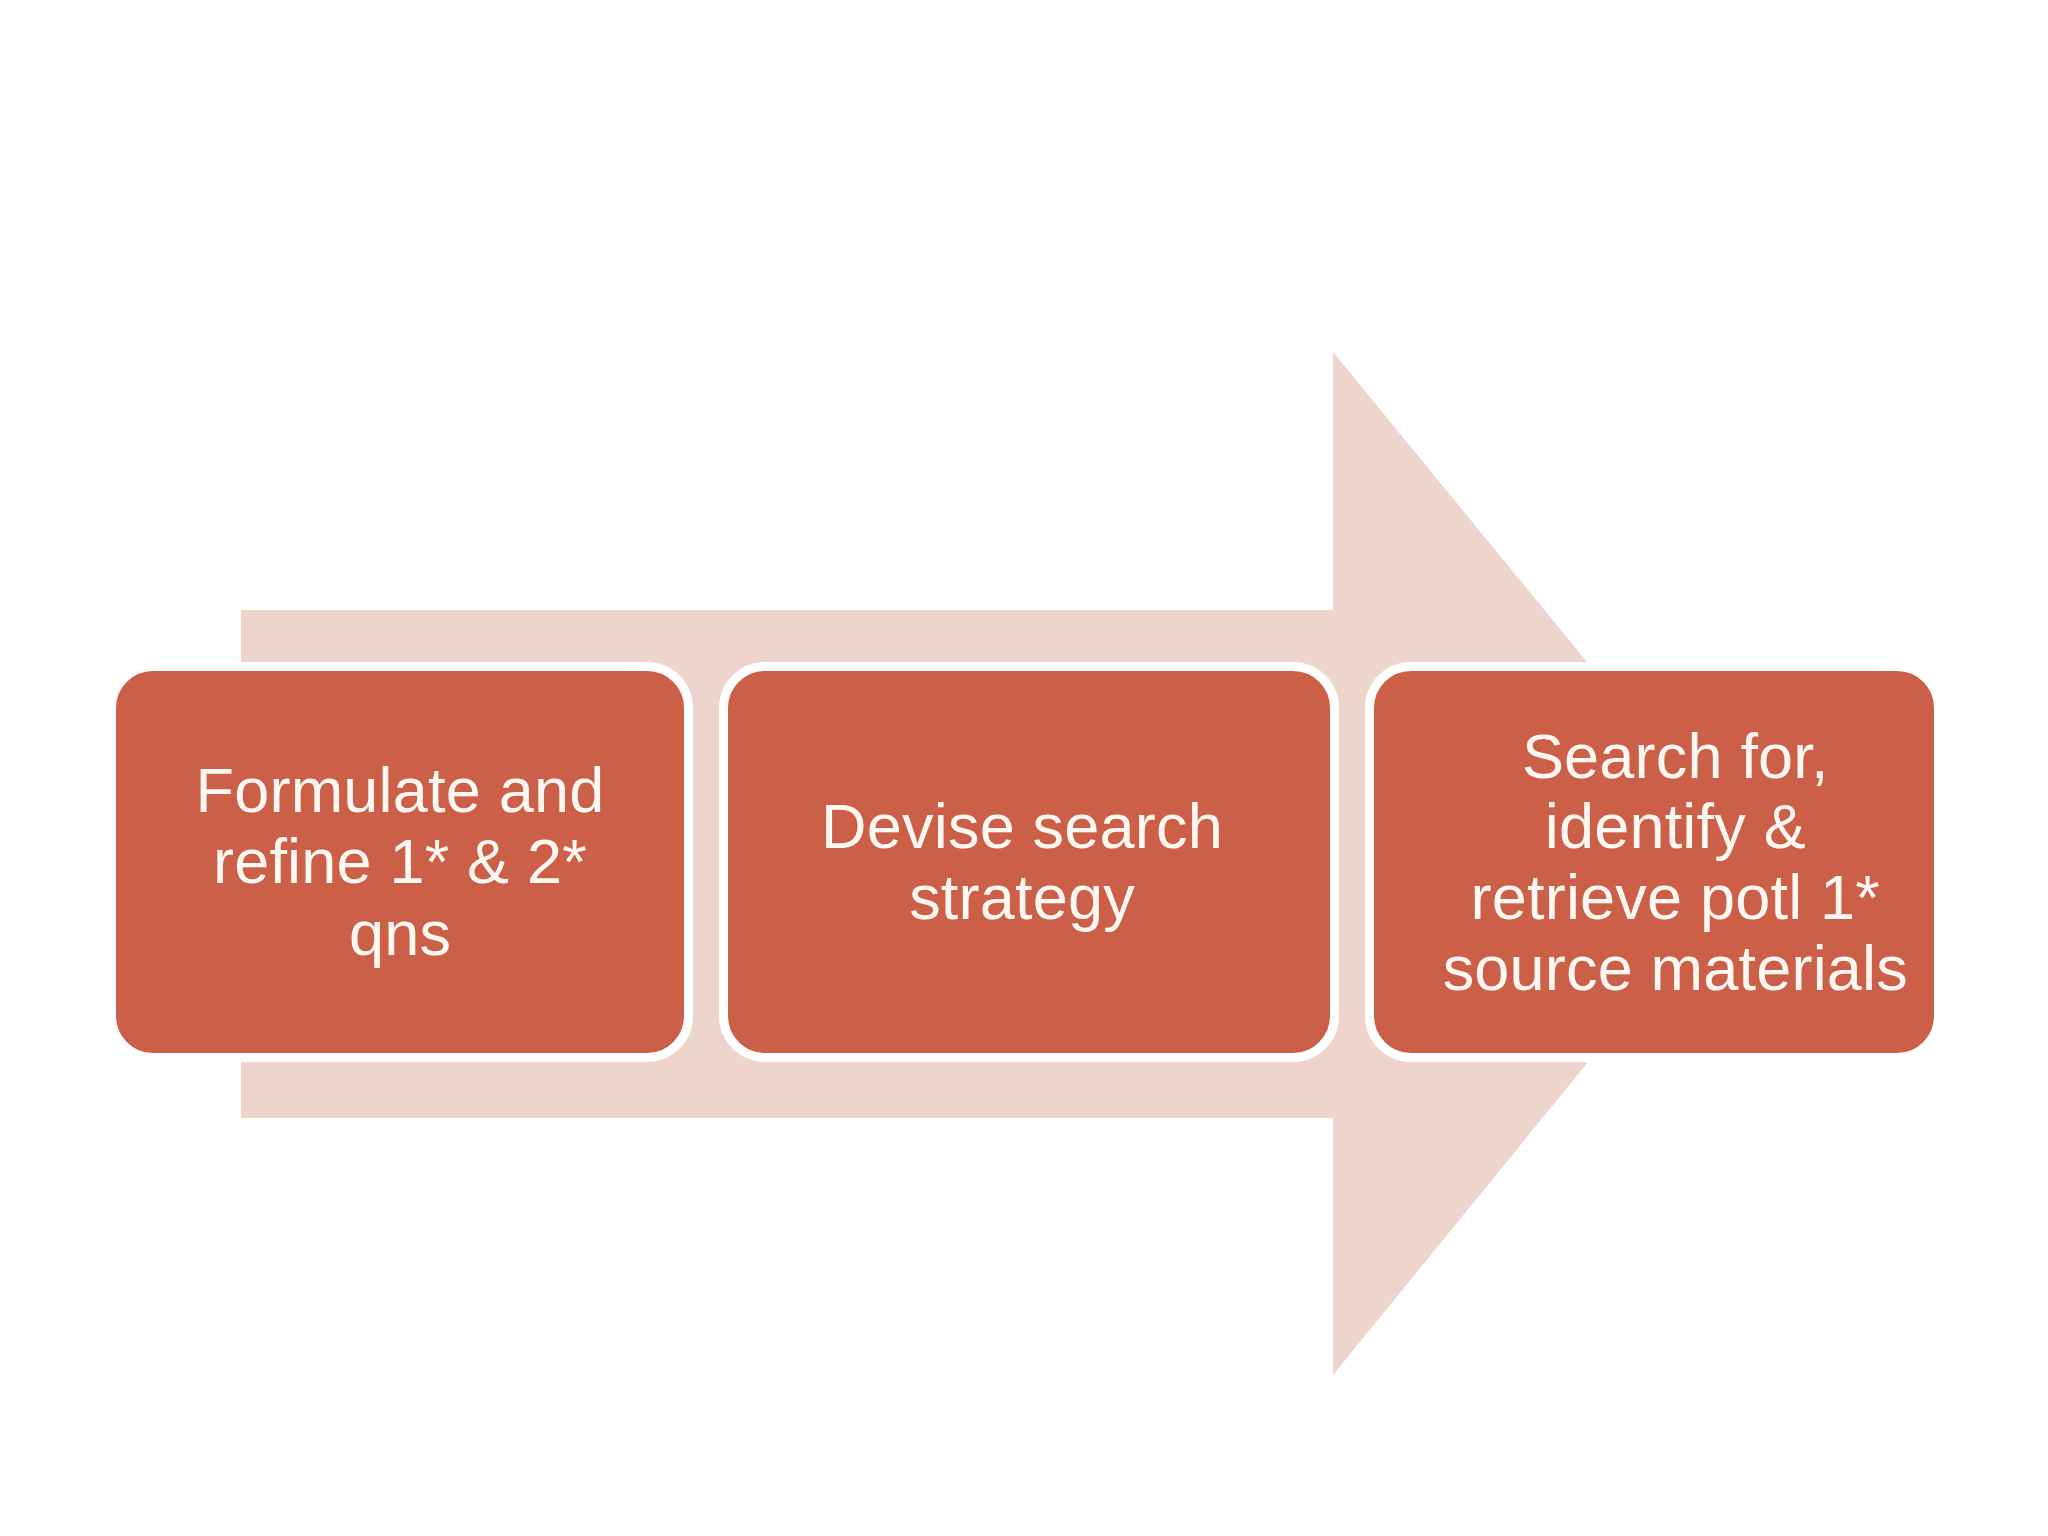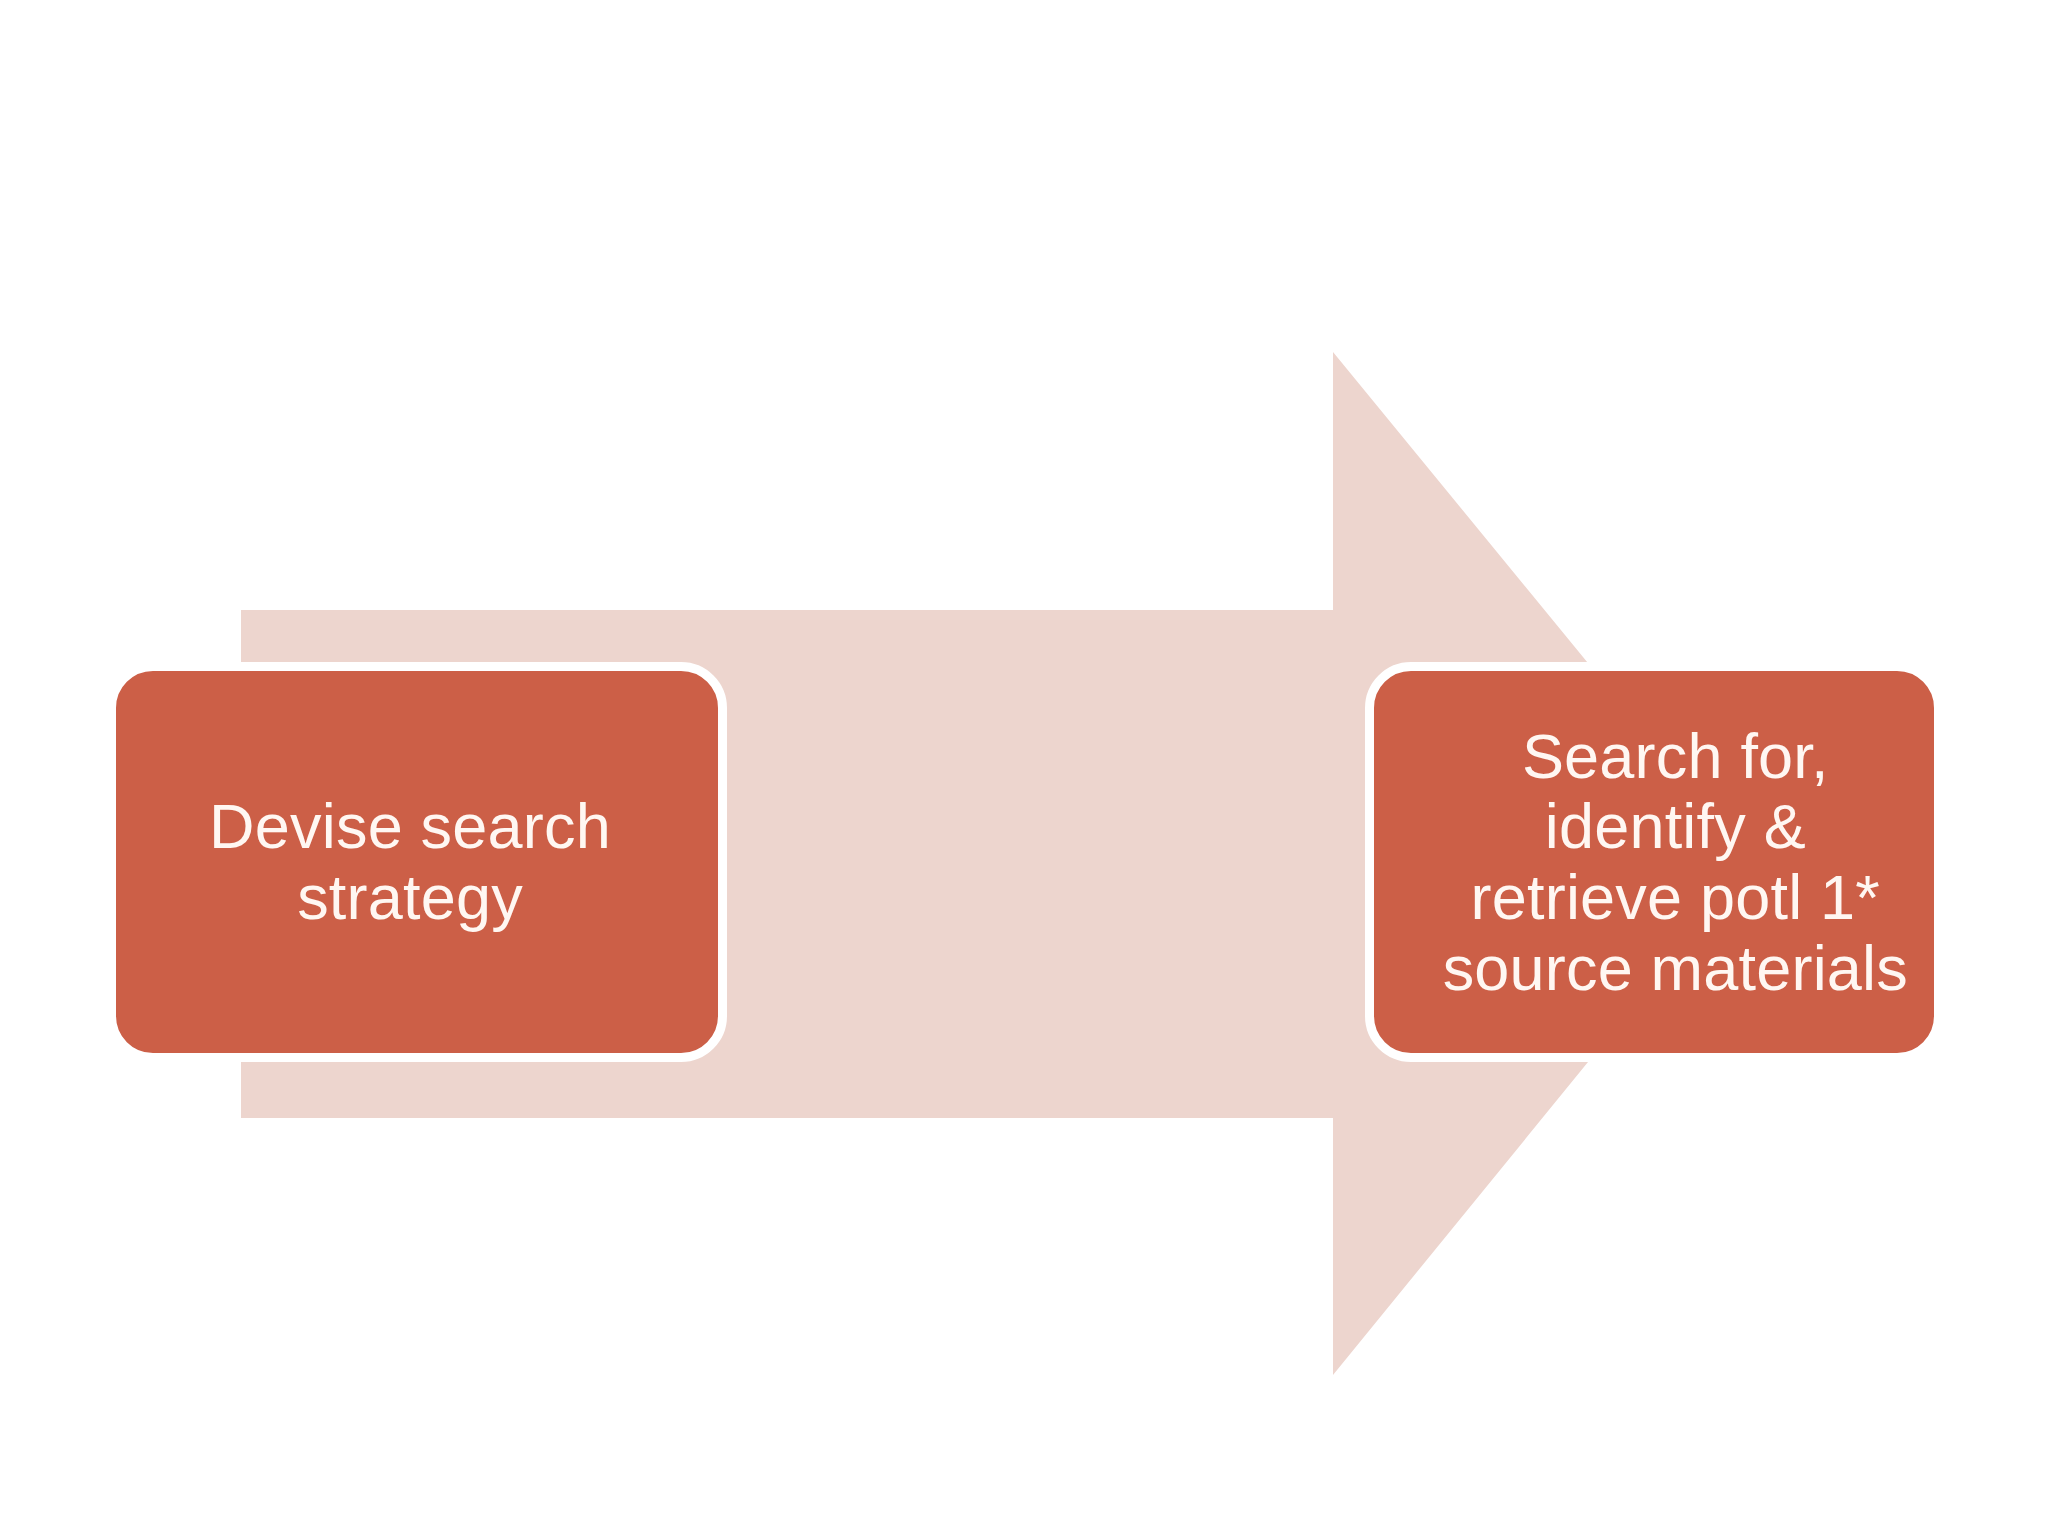--- a/index.html
+++ b/index.html
@@ -73,20 +73,25 @@
 <body>
 
 <div id="slide">
 
   <svg id="arrow-shape" viewBox="0 0 2048 1536" xmlns="http://www.w3.org/2000/svg">
     <polygon points="241,610 1333,610 1333,352 1751,862 1333,1375 1333,1118 241,1118" fill="#EDD5CE"></polygon>
   </svg>
 
   <div id="process-row">
 
+    <div class="process-box box-1">
+      <span class="box-label">Formulate and
+refine 1* &amp; 2*
+qns</span>
+    </div>
 
     <div class="process-box box-2">
       <span class="box-label">Devise search
 strategy</span>
     </div>
 
     <div class="process-box box-3">
       <span class="box-label">Search for,
 identify &amp;
 retrieve potl 1*

